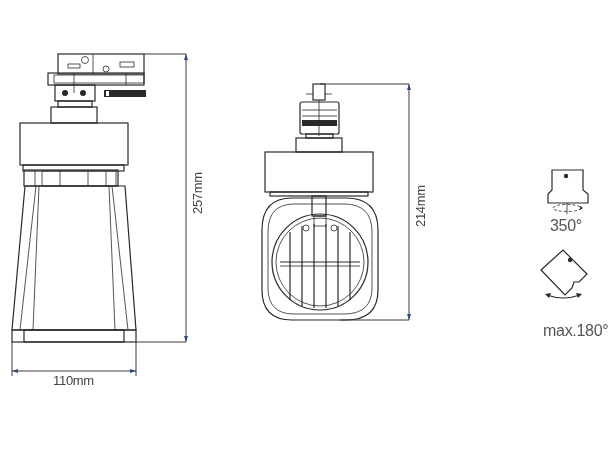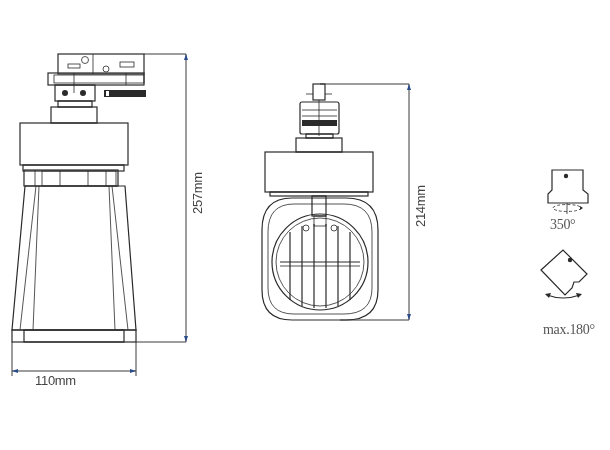--- a/index.html
+++ b/index.html
@@ -3,21 +3,21 @@
 <meta charset="utf-8">
 <style>
   html, body { margin:0; padding:0; background:#ffffff; }
   body { width:610px; height:450px; position:relative; overflow:hidden; font-family:"Liberation Sans", sans-serif; }
   svg { position:absolute; left:0; top:0; }
   .ln { fill:none; stroke:#2a2a2a; stroke-width:1.2; }
   .thin { fill:none; stroke:#2a2a2a; stroke-width:0.8; }
   .dim { fill:none; stroke:#3a3a3a; stroke-width:1; }
   .lbl { position:absolute; font-family:"Liberation Sans", sans-serif; font-size:13px; color:#444; white-space:nowrap; letter-spacing:-0.3px; }
   .vert { transform-origin:left top; transform:rotate(-90deg); }
-  .small { font-size:14px; color:#555;font-family:Liberation Serif, serif; }
+  .small { font-size:16px; color:#555; }
 </style>
 </head>
 <body>
 
 <svg width="610" height="450" viewBox="0 0 610 450">
 
   <g>
 
     <rect class="ln" x="58" y="54" width="86" height="20"></rect>
     <line class="thin" x1="93" y1="54" x2="93" y2="74"></line>
@@ -132,16 +132,16 @@
   <g>
     <polygon class="ln" points="541,270 563,250 587,274 579,282 574,282 572,288 565,295"></polygon>
     <circle cx="570" cy="260" r="2.2" fill="#2a2a2a"></circle>
     <path class="ln" d="M547,295 Q563,301 580,295"></path>
     <path d="M545,294 l6,-1 l-2,5 z" fill="#2a2a2a"></path>
     <path d="M582,294 l-6,-1 l2,5 z" fill="#2a2a2a"></path>
   </g>
 </svg>
 
 <div class="lbl vert" style="left:190px;top:214px;">257mm</div>
-<div class="lbl" style="left:35px;top:373px;text-align:right;">110mm</div>
+<div class="lbl" style="left:53px;top:373px;text-align:right;">110mm</div>
 <div class="lbl vert" style="left:413px;top:227px;">214mm</div>
 <div class="lbl small" style="left:550px;top:217px;">350°</div>
 <div class="lbl small" style="left:543px;top:322px;">max.180°</div>
 
 </body></html>

